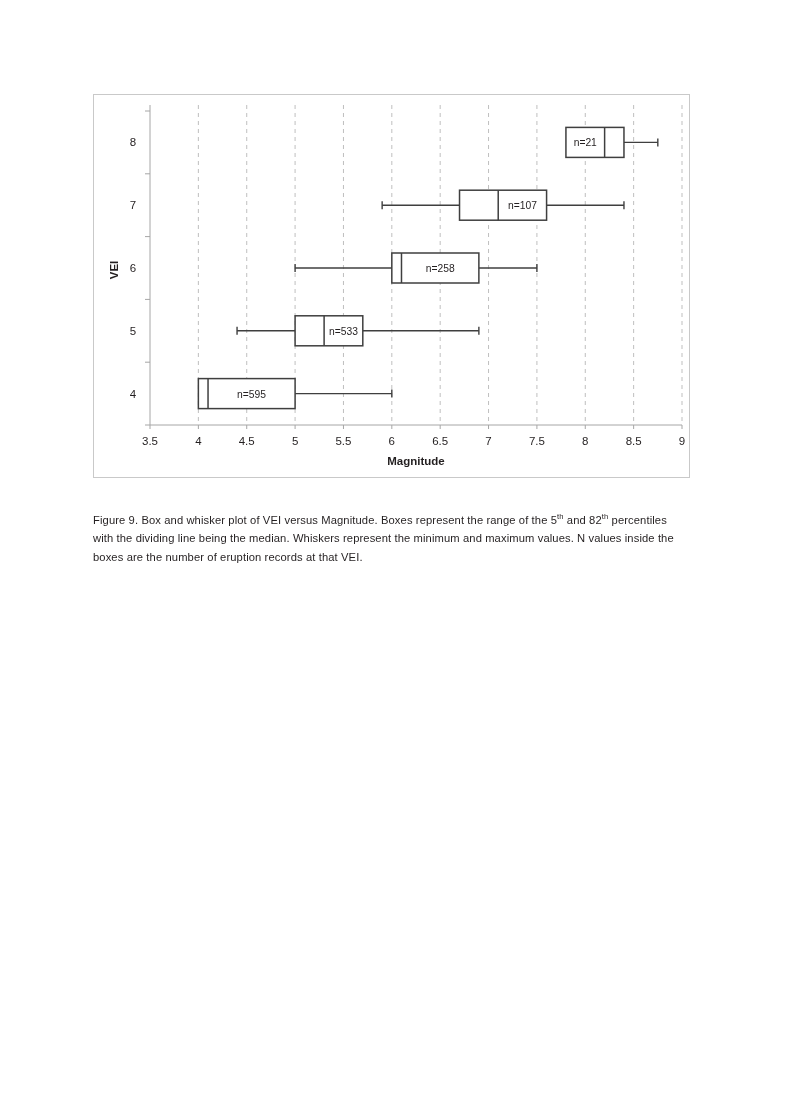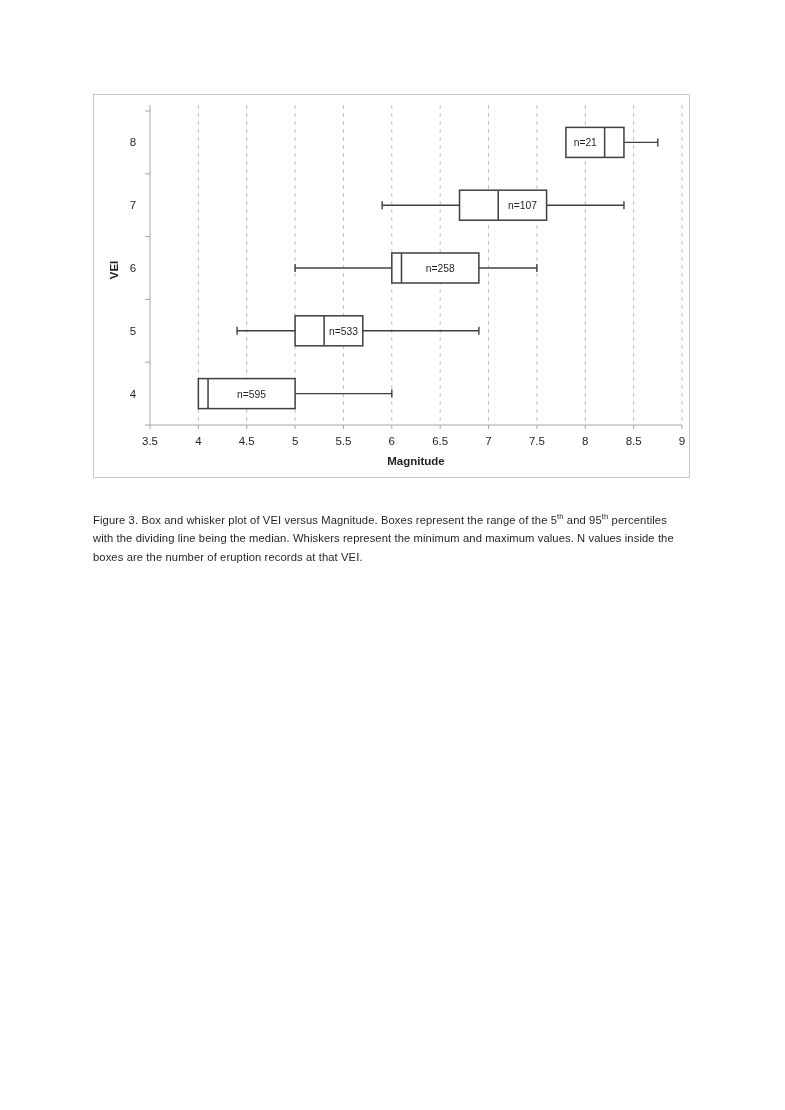--- a/index.html
+++ b/index.html
@@ -169,13 +169,13 @@
           <rect x="104.36363636363637" y="283.59999999999997" width="96.72727272727272" height="30" fill="#ffffff" stroke="#3f3f3f" stroke-width="1.5"></rect>
           <line x1="114.0363636363636" y1="283.59999999999997" x2="114.0363636363636" y2="313.59999999999997" stroke="#3f3f3f" stroke-width="1.5"></line>
           <text x="157.56363636363636" y="302.59999999999997" text-anchor="middle" class="n-label">n=595</text>
         </g>
       </g>
     <text id="xaxis-title" class="axis-label" x="322" y="370" text-anchor="middle">Magnitude</text>
     <text id="yaxis-title" class="axis-label" x="24" y="175" text-anchor="middle" transform="rotate(-90 24 175)">VEI</text>
   </svg>
 </div>
 
-<p id="figure-caption"><span>Figure 3. Box and whisker plot of VEI versus Magnitude. Boxes represent the range of the 5</span><sup>th</sup><span> and 95</span><sup>th</sup><span> percentiles with the dividing line being the median. Whiskers represent the minimum and maximum values. N values inside the boxes are the number of eruption records at that VEI.</span></p>
+<p id="figure-caption"><span>Figure 9. Box and whisker plot of VEI versus Magnitude. Boxes represent the range of the 5</span><sup>th</sup><span> and 82</span><sup>th</sup><span> percentiles with the dividing line being the median. Whiskers represent the minimum and maximum values. N values inside the boxes are the number of eruption records at that VEI.</span></p>
 
 </body></html>

